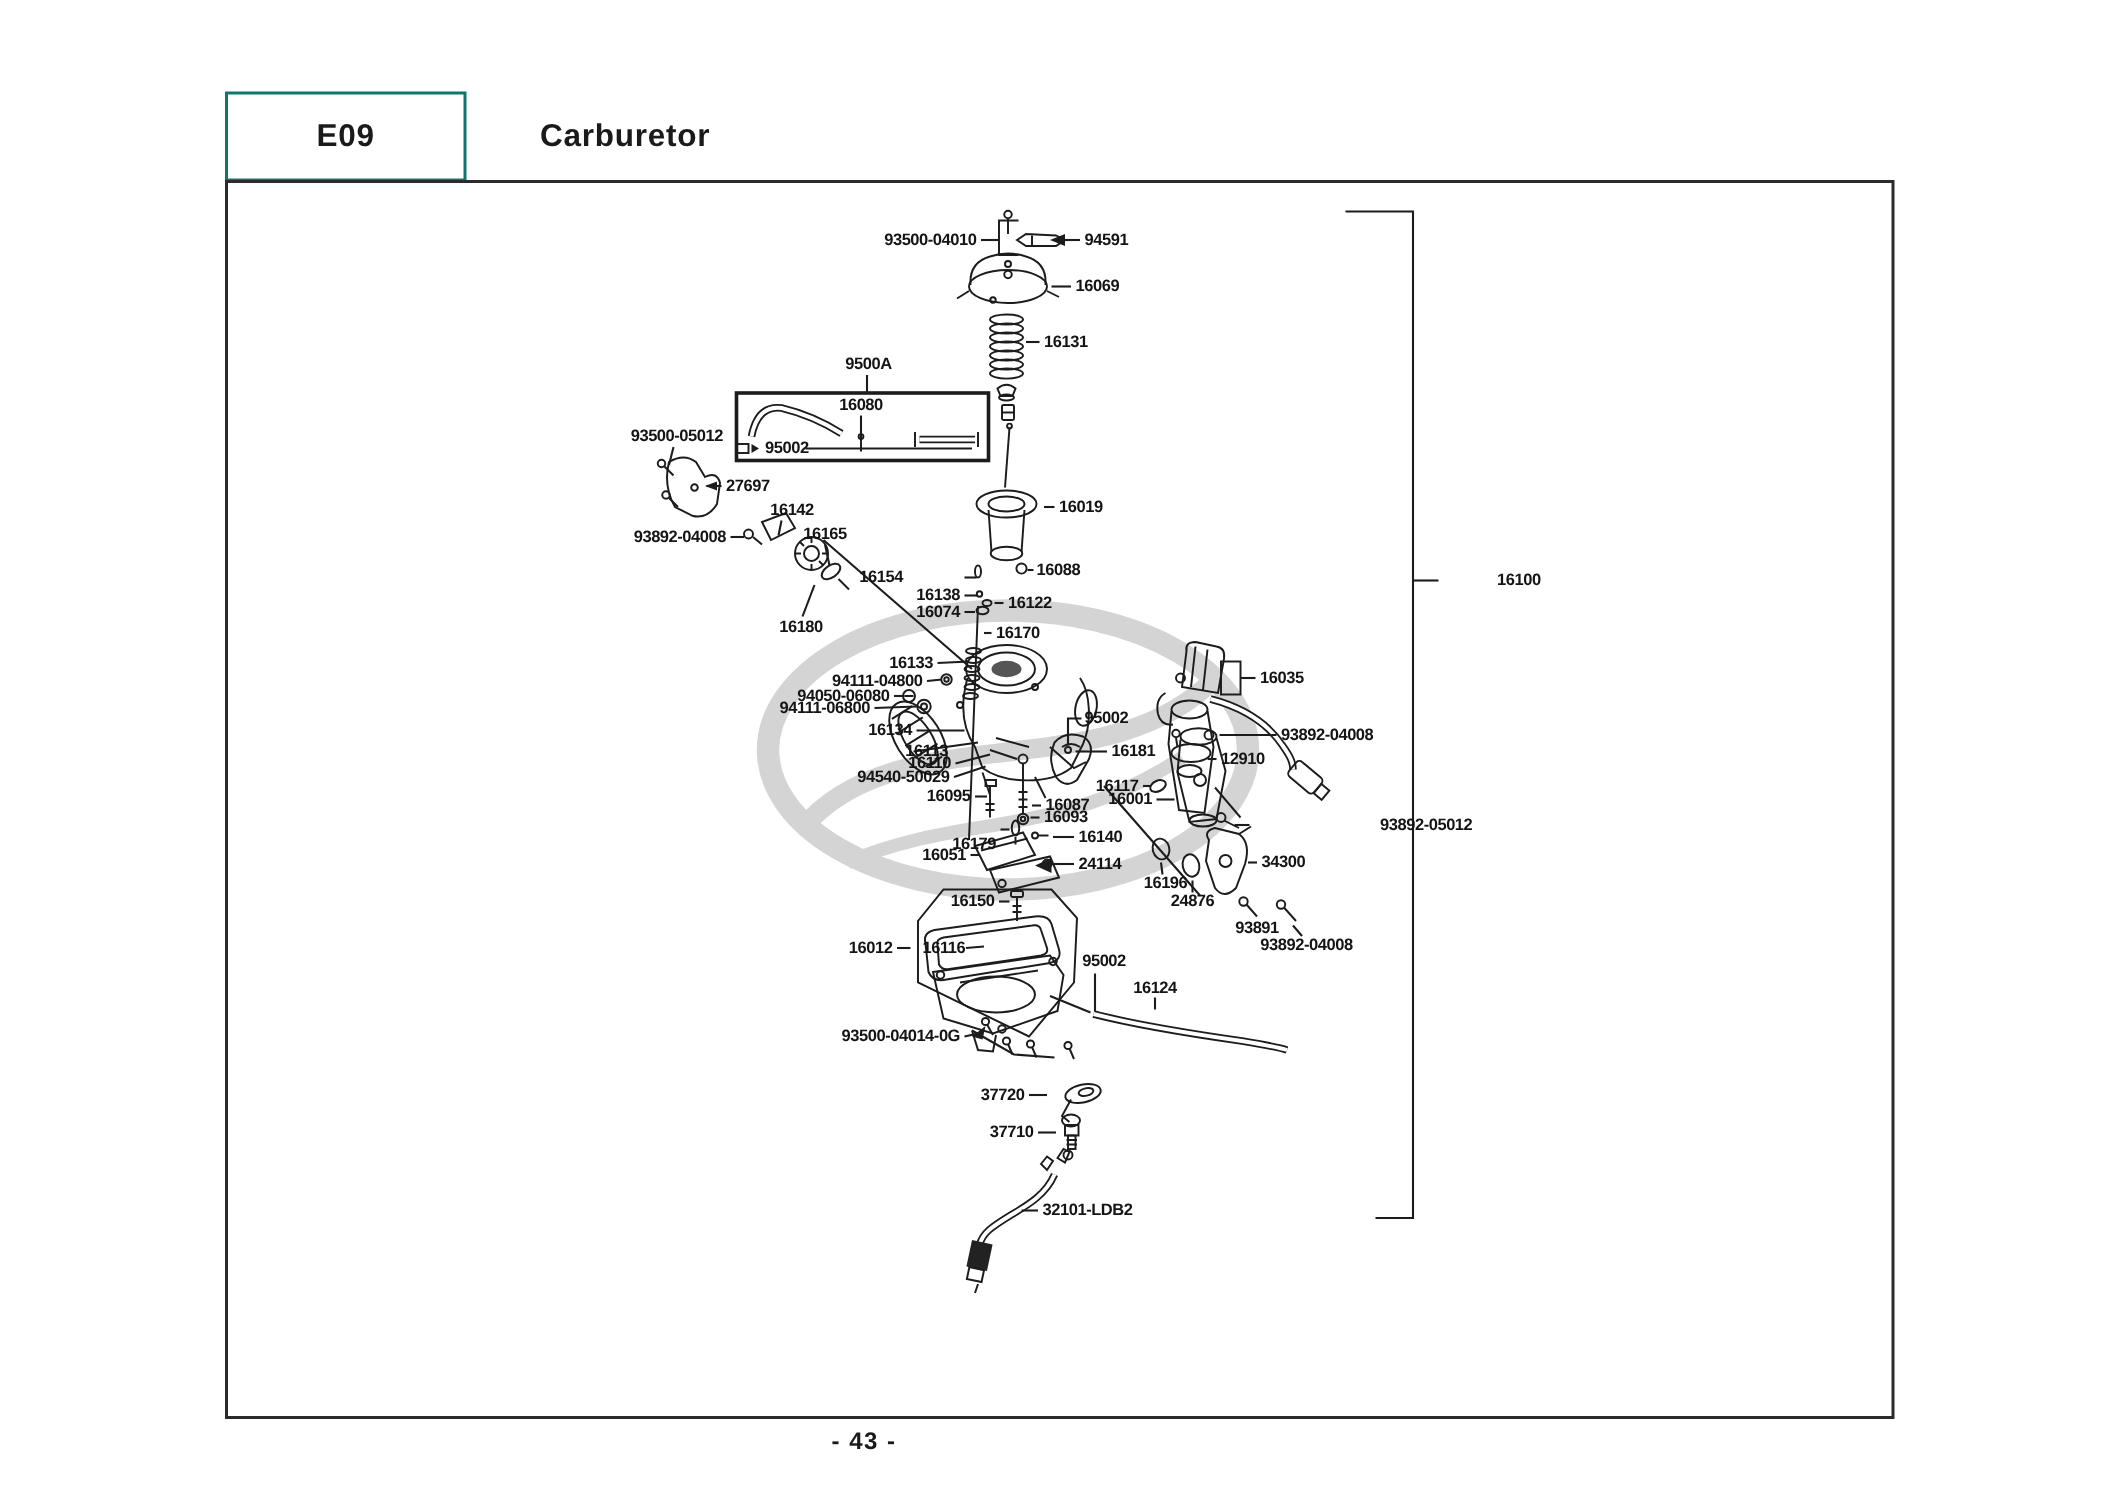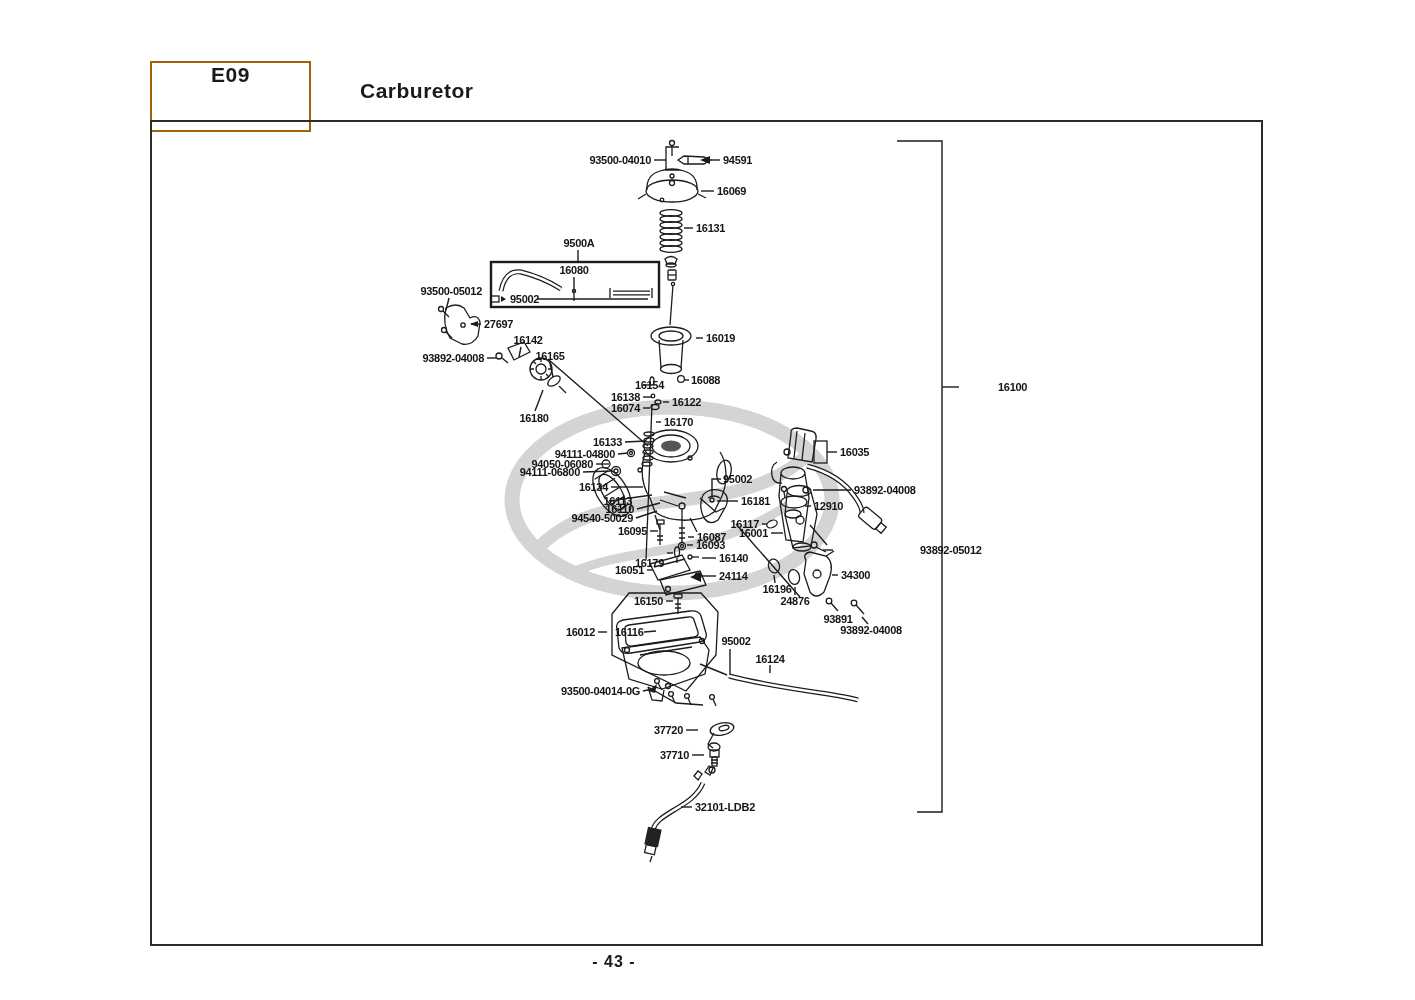--- a/index.html
+++ b/index.html
@@ -1,33 +1,33 @@
 <!DOCTYPE html>
 <html><head>
 <meta charset="utf-8">
 <style>
   html,body{margin:0;padding:0;background:#ffffff;}
   .page{position:relative;width:1415px;height:1000px;background:#fff;overflow:hidden;
         font-family:"Liberation Sans", sans-serif;color:#1a1a1a;}
-  .code-box{position:absolute;left:150px;top:61px;width:161px;height:71px;
-        border:2px solid #a16207;box-sizing:border-box;display:flex;justify-content:center;
+  .code-box{position:absolute;left:150px;top:61px;width:161px;height:60px;
+        border:2px solid #0f766e;box-sizing:border-box;display:flex;align-items:center;justify-content:center;
         font-size:21px;font-weight:bold;letter-spacing:0.5px;}
   .page-title{position:absolute;left:360px;top:79px;font-size:21px;font-weight:bold;letter-spacing:0.5px;}
   .frame{position:absolute;left:150px;top:120px;width:1113px;height:826px;
         border:2px solid #2b2b2b;box-sizing:border-box;}
   .wm-text{position:absolute;left:517px;top:600px;font-size:64px;font-weight:bold;
         letter-spacing:14px;color:#d4d4d4;z-index:0;}
   svg.diagram{position:absolute;left:0;top:0;z-index:1;}
   #labels-layer{position:absolute;left:0;top:0;width:1415px;height:1000px;z-index:2;pointer-events:none;}
   .lbl{position:absolute;font-size:11px;font-weight:bold;letter-spacing:-0.3px;white-space:nowrap;
         color:#141414;transform:translate(0,-50%);}
   .lbl.a-r{transform:translate(-100%,-50%);}
   .lbl.a-c{transform:translate(-50%,-50%);}
   .footer{position:absolute;left:0;top:953px;width:1152px;text-align:center;
-        font-size:16px;font-weight:bold;letter-spacing:1px;margin-left:38px;}
+        font-size:16px;font-weight:bold;letter-spacing:1px;}
   
   .ln{stroke:#1c1c1c;stroke-width:1.3;fill:none;}
   .ln2{stroke:#1c1c1c;stroke-width:2.4;fill:none;}
   .tube{stroke:#1c1c1c;stroke-width:5;fill:none;}
   .tube-core{stroke:#ffffff;stroke-width:2.6;fill:none;}
   .wm{stroke:#d4d4d4;fill:none;}
   #leader-layer line,#leader-layer polyline{stroke:#1c1c1c;stroke-width:1.4;fill:none;}
   #leader-layer polygon{fill:#1c1c1c;stroke:none;}
 </style>
 </head>
@@ -364,21 +364,21 @@
       <div class="lbl a-c" style="left: 574px; top: 270px;">16080</div>
       <div class="lbl a-l" style="left: 510px; top: 299px;">95002</div>
       <div class="lbl a-r" style="left: 482px; top: 291px;">93500-05012</div>
       <div class="lbl a-l" style="left: 484px; top: 324px;">27697</div>
       <div class="lbl a-c" style="left: 528px; top: 340px;">16142</div>
       <div class="lbl a-r" style="left: 484px; top: 358px;">93892-04008</div>
       <div class="lbl a-c" style="left: 550px; top: 356px;">16165</div>
       <div class="lbl a-c" style="left: 534px; top: 418px;">16180</div>
       <div class="lbl a-l" style="left: 706px; top: 338px;">16019</div>
       <div class="lbl a-l" style="left: 691px; top: 380px;">16088</div>
-      <div class="lbl a-r" style="left: 664px; top: 385px;">16154</div>
+      <div class="lbl a-r" style="left: 602px; top: 385px;">16154</div>
       <div class="lbl a-r" style="left: 640px; top: 397px;">16138</div>
       <div class="lbl a-l" style="left: 672px; top: 402px;">16122</div>
       <div class="lbl a-r" style="left: 640px; top: 408px;">16074</div>
       <div class="lbl a-l" style="left: 664px; top: 422px;">16170</div>
       <div class="lbl a-r" style="left: 622px; top: 442px;">16133</div>
       <div class="lbl a-r" style="left: 615px; top: 454px;">94111-04800</div>
       <div class="lbl a-r" style="left: 593px; top: 464px;">94050-06080</div>
       <div class="lbl a-r" style="left: 580px; top: 472px;">94111-06800</div>
       <div class="lbl a-r" style="left: 608px; top: 487px;">16134</div>
       <div class="lbl a-r" style="left: 606px; top: 501px; margin-left: 26px;">16113</div>

